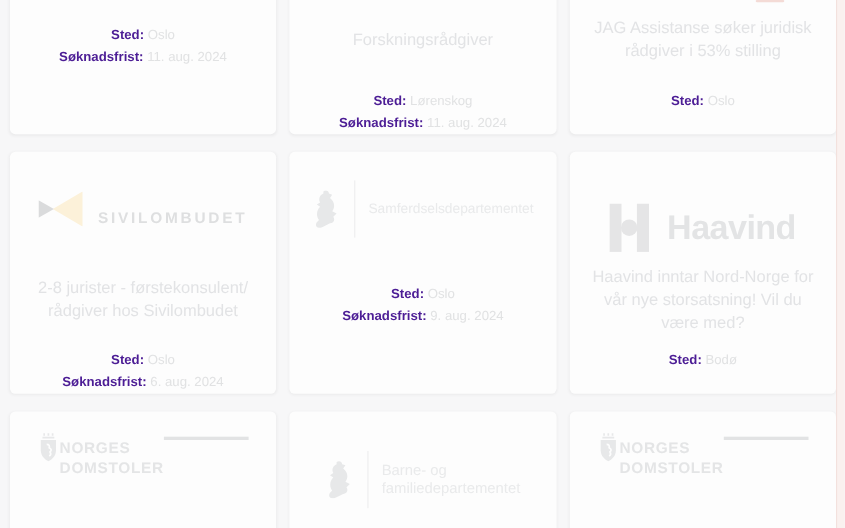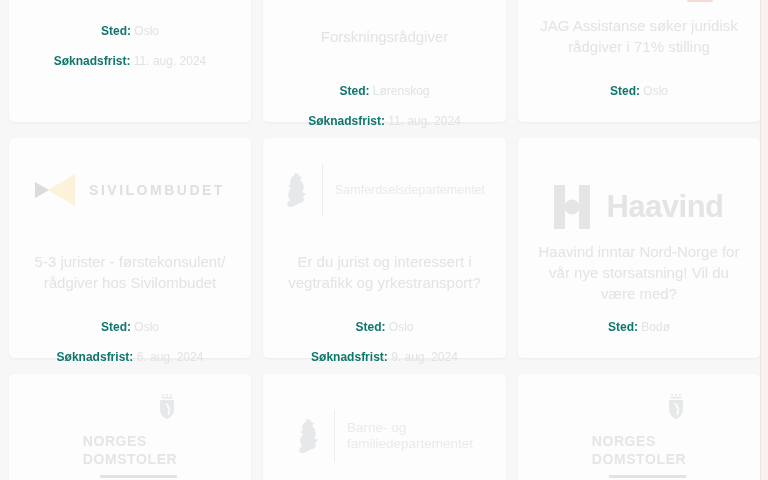--- a/index.html
+++ b/index.html
@@ -31,39 +31,39 @@
     display:flex; align-items:center; justify-content:center;
   }
   .title {
     height:60px; flex:none;
     display:flex; align-items:center; justify-content:center;
     font-size:15px; font-weight:400; line-height:21px;
     color:#e2e3e5;
     cursor:pointer;
   }
   .meta { font-size:12px; line-height:14px; color:#e1e2e3; margin-top:18px; }
-  .meta + .meta { margin-top:16px; }
-  .lbl { font-weight:700; color:#0f766e; }
+  .meta + .meta { margin-top:6px; }
+  .lbl { font-weight:700; color:#4c1d95; }
 
   
-  .siv-logo { display:flex; align-items:center; gap:12px; }
+  .siv-logo { display:flex; align-items:flex-end; gap:12px; }
   .siv-word { font-size:14px; font-weight:700; letter-spacing:2.5px; color:#dedfe0; }
 
   
   .dep-logo { display:flex; align-items:center; text-align:left; }
   .dep-divider { width:1px; height:52px; background:#ededee; margin:0 12px; flex:none; }
   .dep-name { font-size:12.5px; line-height:16px; color:#e9eaeb; }
   .dep-name.two-line { font-size:13.5px; }
 
   
   .haavind-logo { display:flex; align-items:center; gap:16px;margin-top:33px; }
   .haavind-word { font-size:31px; font-weight:700; letter-spacing:-0.5px; color:#e3e4e5; }
 
   
-  .nd-logo { margin-top:16px; display:flex; flex-direction:column; align-items:flex-end; }
+  .nd-logo { margin-top:16px; display:flex; flex-direction:row; align-items:flex-start; }
   .nd-text { margin-top:8px; font-size:14px; font-weight:700; letter-spacing:0.6px; line-height:18px; color:#e4e5e6; text-align:left; }
   .nd-bar { margin-top:7px; width:77px; height:3px; background:#e2e3e4; }
 
   
   .dep-logo.low { margin-top:36px; }
 
   
   .jag-remnant {
     position:absolute; top:98px; left:169px;
     width:26px; height:2px; border-radius:1px;
@@ -91,50 +91,49 @@
     <article class="card">
       <div class="logo-area"></div>
       <h3 class="title">Forskningsrådgiver</h3>
       <p class="meta"><span class="lbl">Sted:</span> <span>Lørenskog</span></p>
       <p class="meta"><span class="lbl">Søknadsfrist:</span> <span>11. aug. 2024</span></p>
     </article>
 
     <article class="card">
       <div class="jag-remnant"></div>
       <div class="logo-area"></div>
-      <h3 class="title">JAG Assistanse søker juridisk rådgiver i 71% stilling</h3>
+      <h3 class="title">JAG Assistanse søker juridisk rådgiver i 53% stilling</h3>
       <p class="meta"><span class="lbl">Sted:</span> <span>Oslo</span></p>
     </article>
 
     <article class="card">
       <div class="logo-area">
         <div class="siv-logo">
           <svg width="42" height="32" viewBox="0 0 42 32">
             <polygon points="40,0 13,16 40,32" fill="#fcf1d9"></polygon>
             <polygon points="0,8 14,16 0,24" fill="#dadbdc"></polygon>
           </svg>
           <span class="siv-word">SIVILOMBUDET</span>
         </div>
       </div>
-      <h3 class="title">5-3 jurister - førstekonsulent/ rådgiver hos Sivilombudet</h3>
+      <h3 class="title">2-8 jurister - førstekonsulent/ rådgiver hos Sivilombudet</h3>
       <p class="meta"><span class="lbl">Sted:</span> <span>Oslo</span></p>
       <p class="meta"><span class="lbl">Søknadsfrist:</span> <span>6. aug. 2024</span></p>
     </article>
 
     <article class="card">
       <div class="logo-area">
         <div class="dep-logo">
           <svg width="26" height="34" viewBox="0 0 26 34">
             <path d="M10 1 c2 -1.5 5 -0.5 5 2 l3 1 -2 3 c4 3 5 8 2 12 l4 2 -3 3 c2 3 0 6 -3 6 l-8 4 c-4 1 -6 -2 -4 -5 l2 -2 c-3 -4 -2 -9 1 -12 l-3 -2 3 -2 c-2 -3 0 -7 3 -8 z" fill="#e7e8e9"></path>
           </svg>
           <div class="dep-divider"></div>
           <div class="dep-name">Samferdselsdepartementet</div>
         </div>
       </div>
-      <h3 class="title">Er du jurist og interessert i vegtrafikk og yrkestransport?</h3>
       <p class="meta"><span class="lbl">Sted:</span> <span>Oslo</span></p>
       <p class="meta"><span class="lbl">Søknadsfrist:</span> <span>9. aug. 2024</span></p>
     </article>
 
     <article class="card">
       <div class="logo-area">
         <div class="haavind-logo">
           <svg width="36" height="44" viewBox="0 0 36 44">
             <rect x="0" y="0" width="11" height="44" fill="#e5e5e6"></rect>
             <rect x="25" y="0" width="11" height="44" fill="#e5e5e6"></rect>

